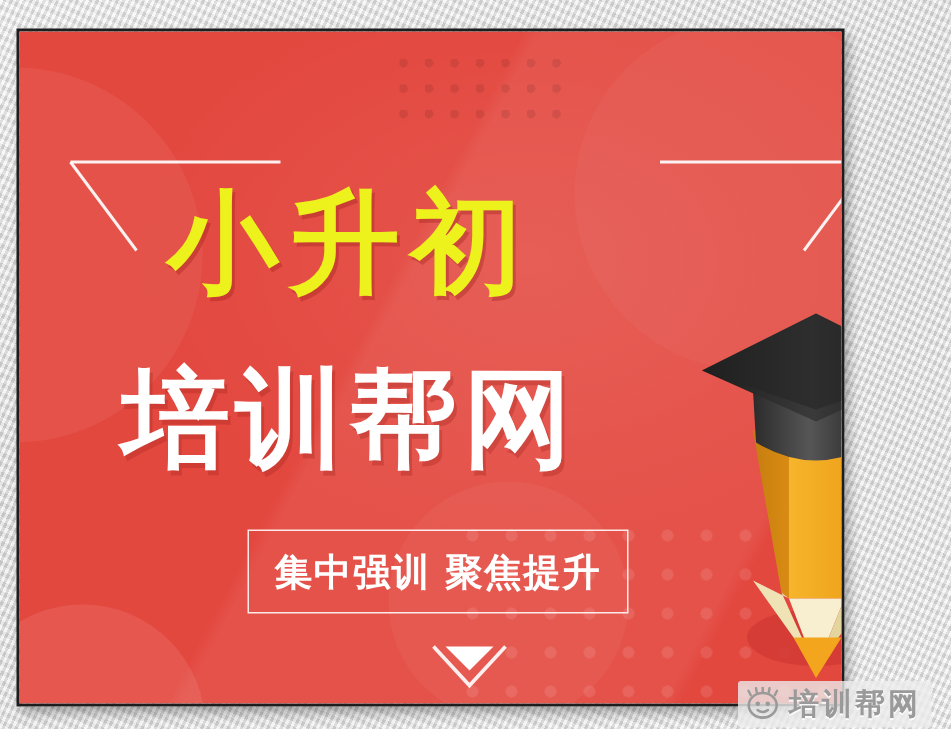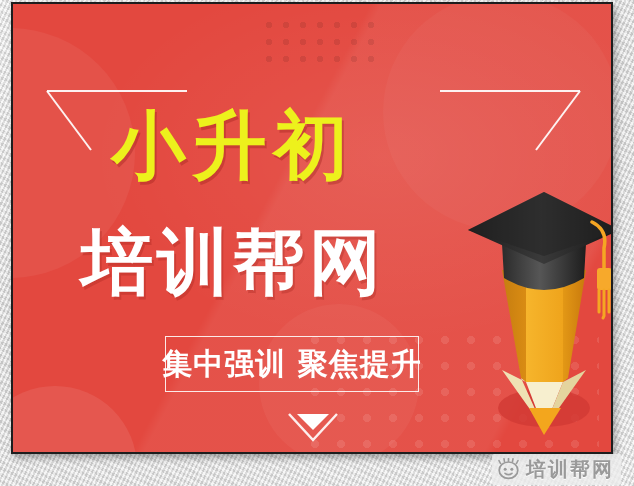--- a/index.html
+++ b/index.html
@@ -26,22 +26,22 @@
     background:
       repeating-linear-gradient(115deg, rgba(255,255,255,.55) 0 2px, rgba(190,190,190,.35) 2px 4px),
       repeating-linear-gradient(25deg, rgba(255,255,255,.45) 0 3px, rgba(176,176,176,.30) 3px 6px),
       linear-gradient(160deg, #e9e9e9 0%, #d2d2d2 45%, #e4e4e4 100%);
   }
 
   
   .banner-frame {
     position: absolute;
     left: 11px;
-    top: 2px;
-    width: 602px;
+    top: 19px;
+    width: 552px;
     height: 452px;
     border: 2px solid #1d1d1d;
     box-sizing: border-box;
     overflow: hidden;
     box-shadow: 3px 4px 7px rgba(0,0,0,.30);
   }
 
   
   .banner-canvas {
     position: absolute;
@@ -153,21 +153,21 @@
     width: 254px;
     height: 56px;
     border: 1.5px solid rgba(255,255,255,.88);
     box-sizing: border-box;
     display: flex;
     align-items: center;
     justify-content: center;
   }
   .subtitle-text {
     font-family: "DejaVu Sans", "Liberation Sans", sans-serif;
-    font-size: 30px;
+    font-size: 25px;
     font-weight: 600;
     letter-spacing: 1px;
     color: #ffffff;
     white-space: nowrap;
   }
 
   
   .scroll-chevron {
     position: absolute;
     left: 270px;

